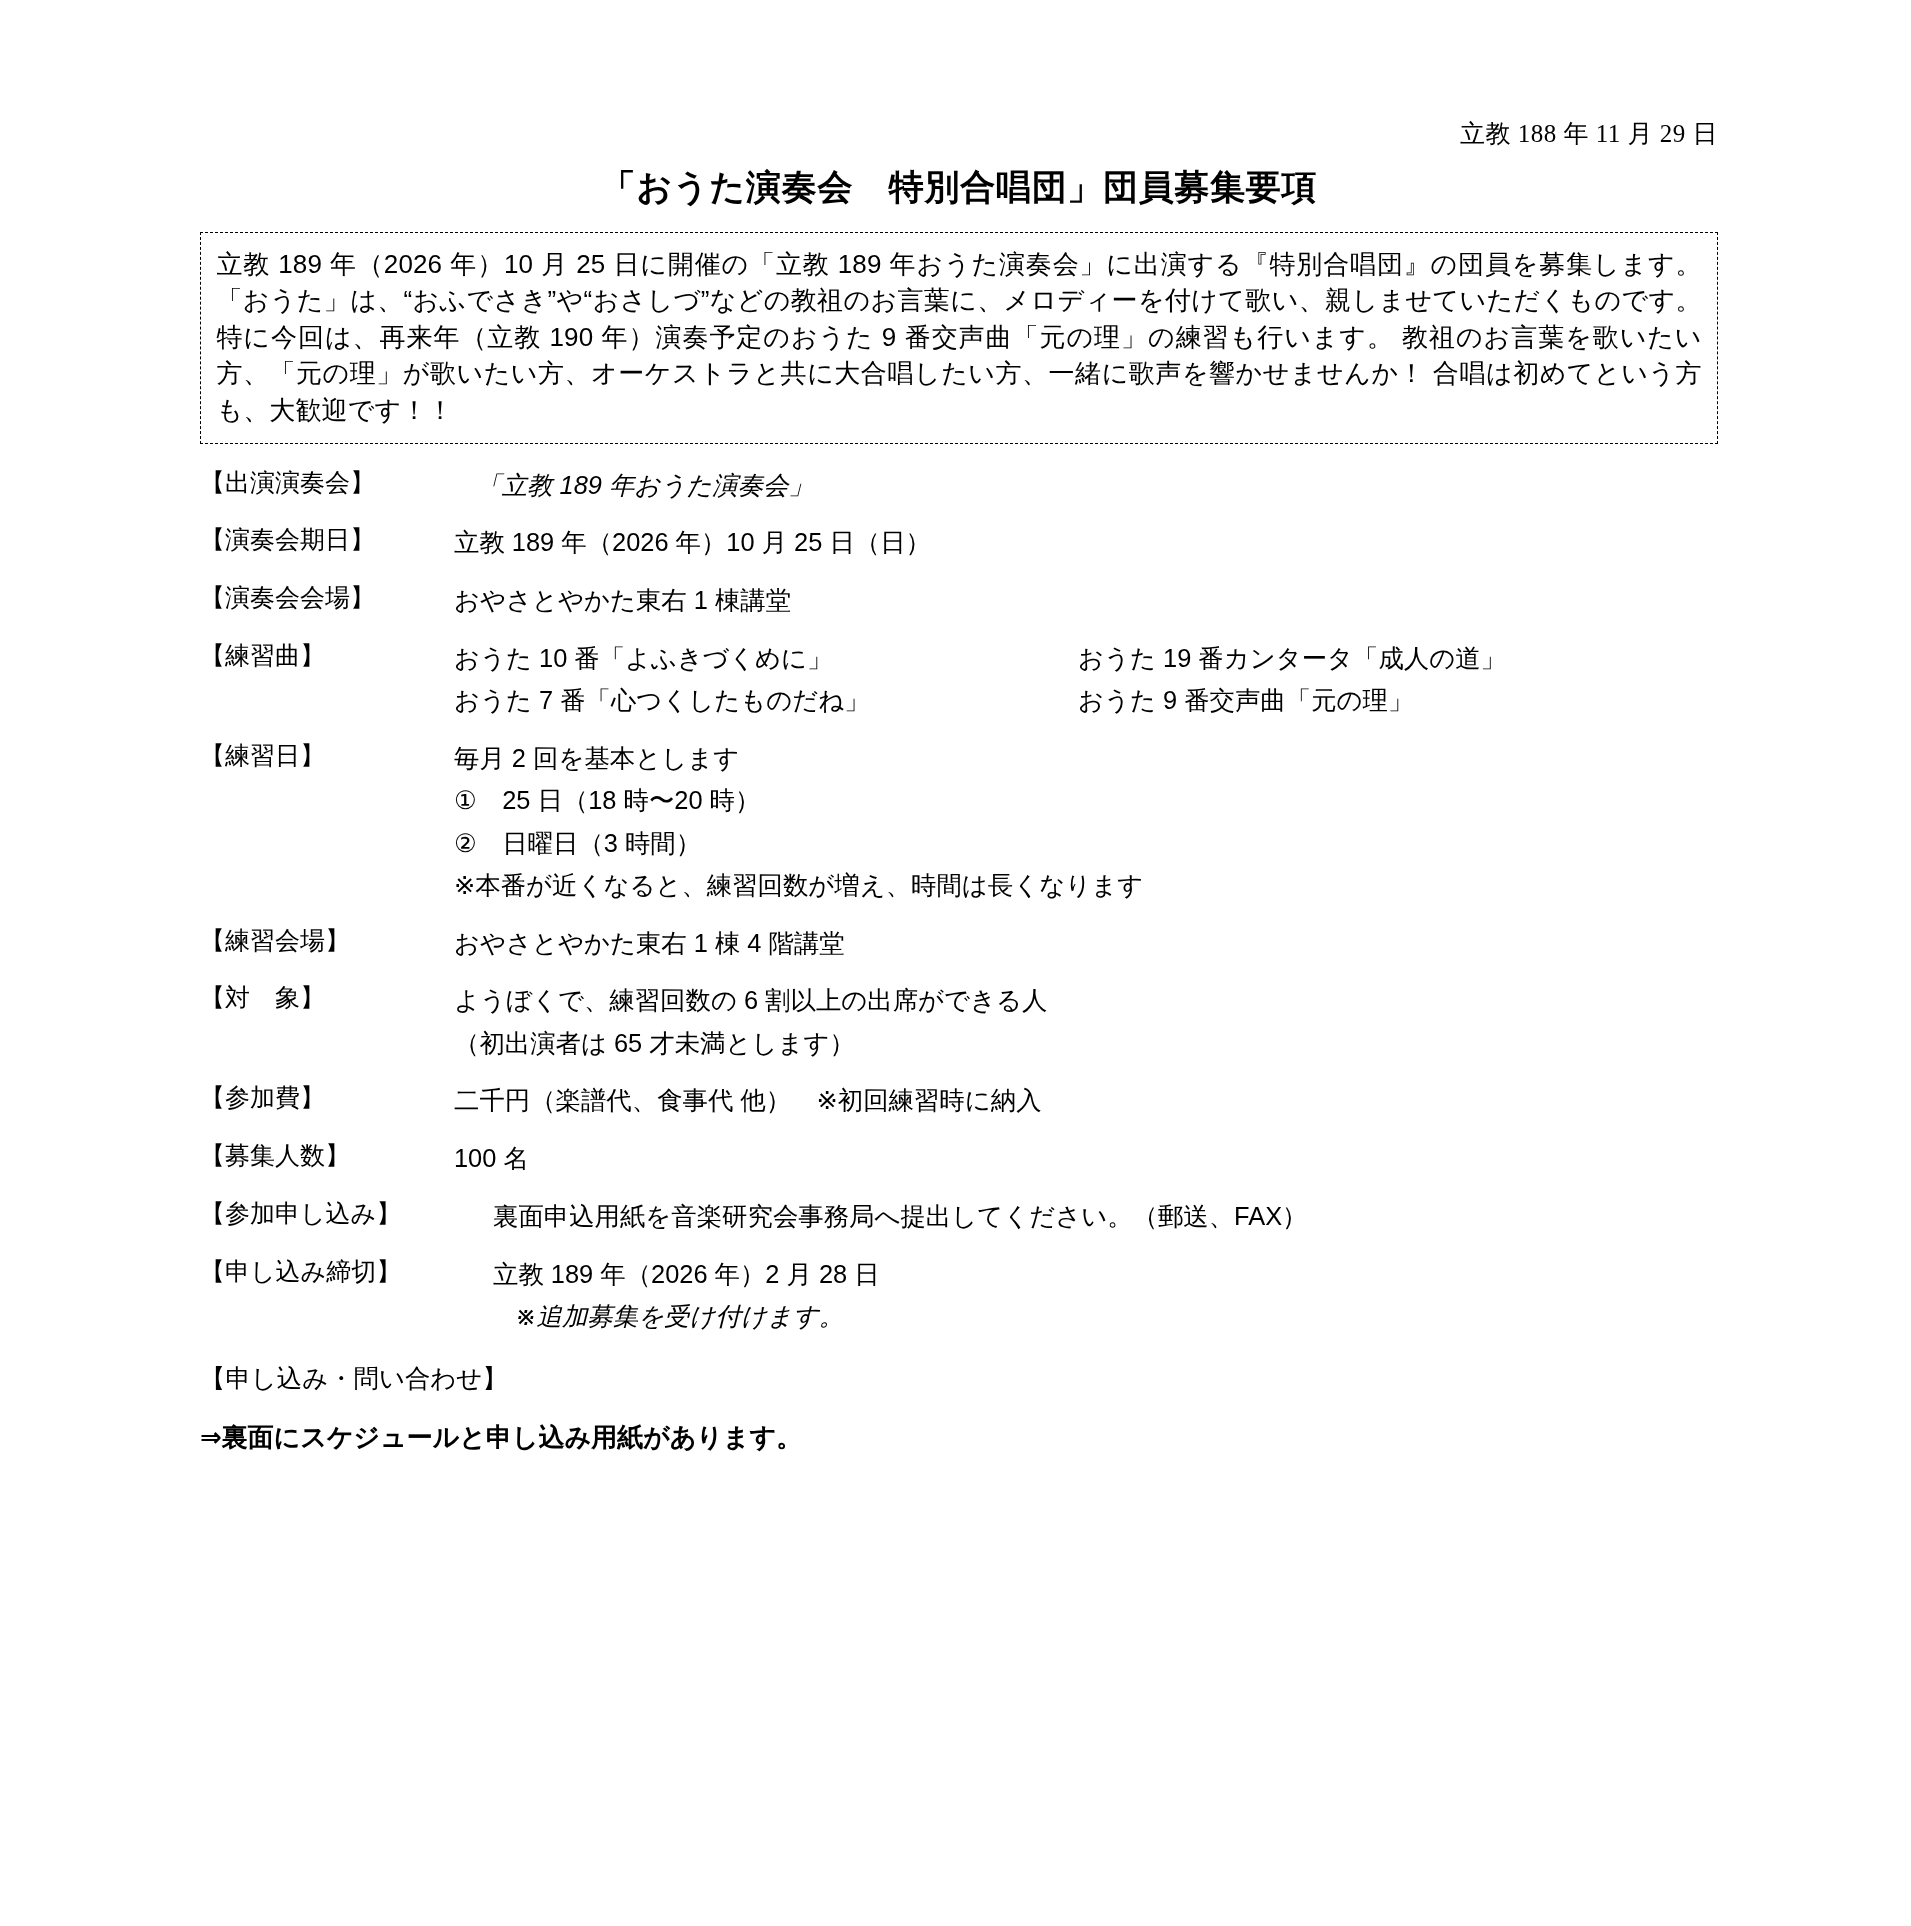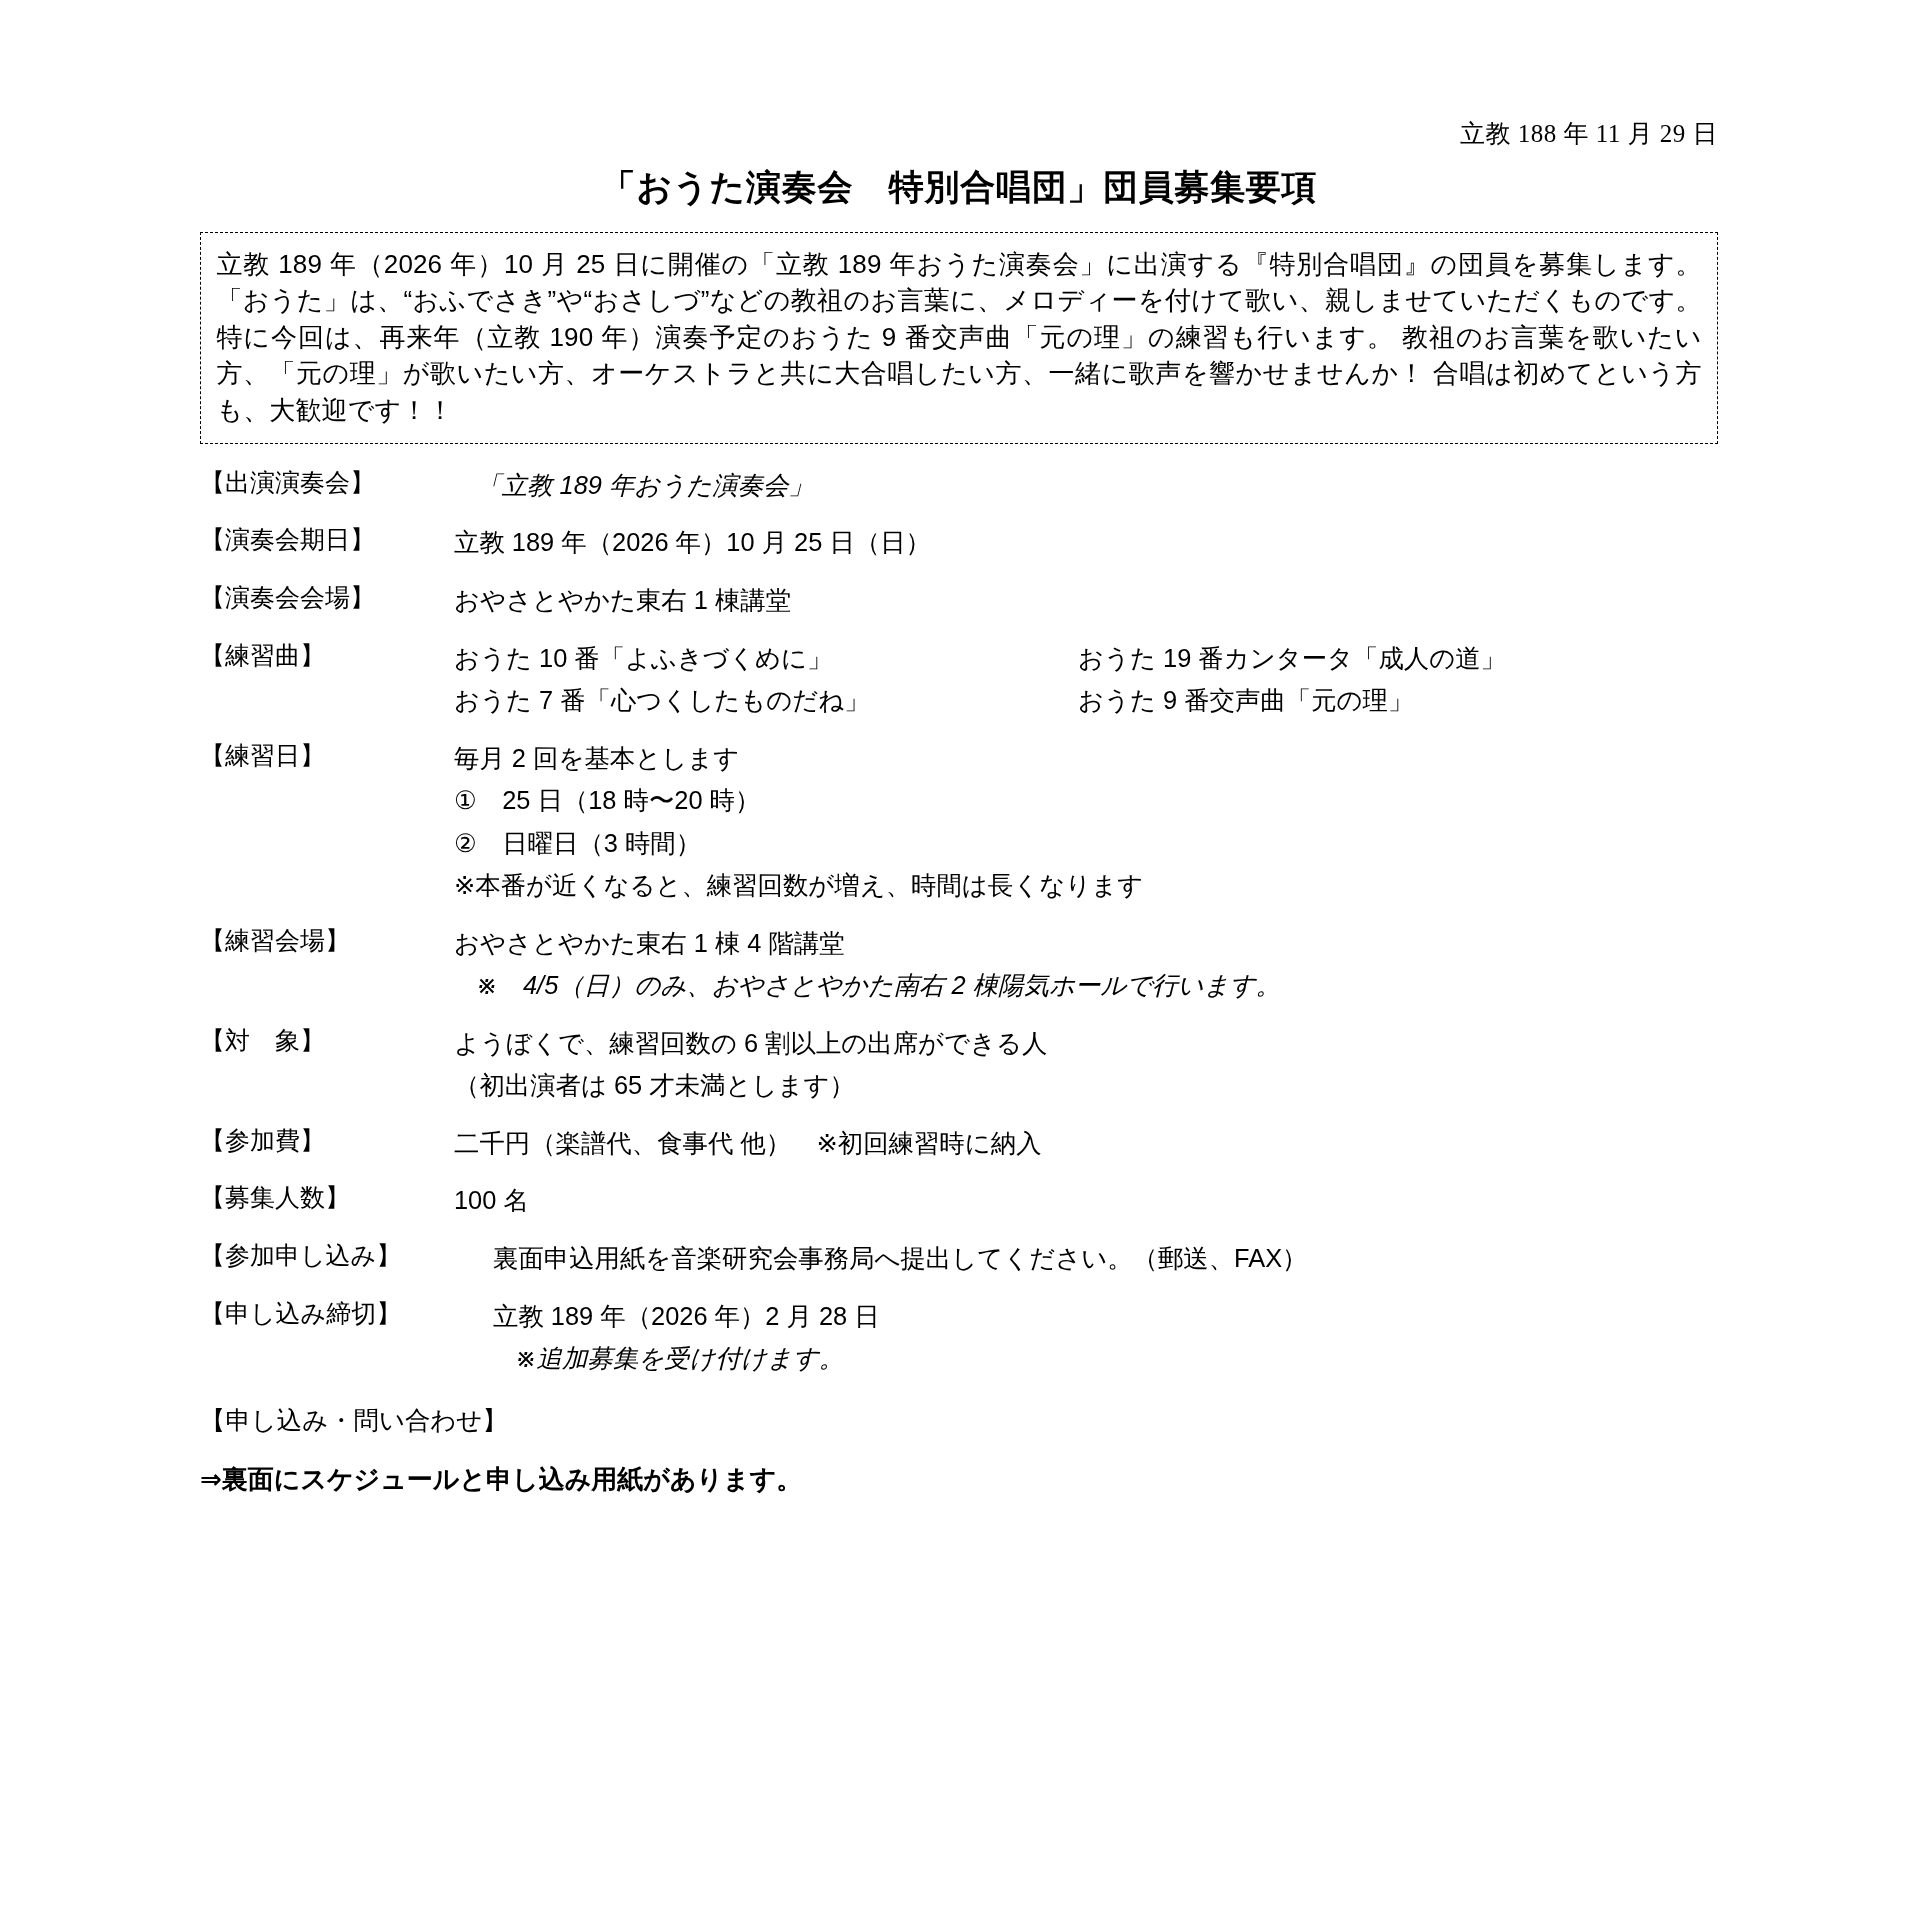--- a/index.html
+++ b/index.html
@@ -159,21 +159,20 @@
         <span class="ln">①　25 日（18 時〜20 時）</span>
         <span class="ln">②　日曜日（3 時間）</span>
         <span class="ln">※本番が近くなると、練習回数が増え、時間は長くなります</span>
       </div>
     </div>
 
     <div class="row">
       <div class="label">【練習会場】</div>
       <div class="value">
         <span class="ln">おやさとやかた東右 1 棟 4 階講堂</span>
-        <span class="ln indent1">※　4/5（日）のみ、おやさとやかた南右 2 棟陽気ホールで行います。</span>
       </div>
     </div>
 
     <div class="row">
       <div class="label">【対　象】</div>
       <div class="value">
         <span class="ln">ようぼくで、練習回数の 6 割以上の出席ができる人</span>
         <span class="ln">（初出演者は 65 才未満とします）</span>
       </div>
     </div>

